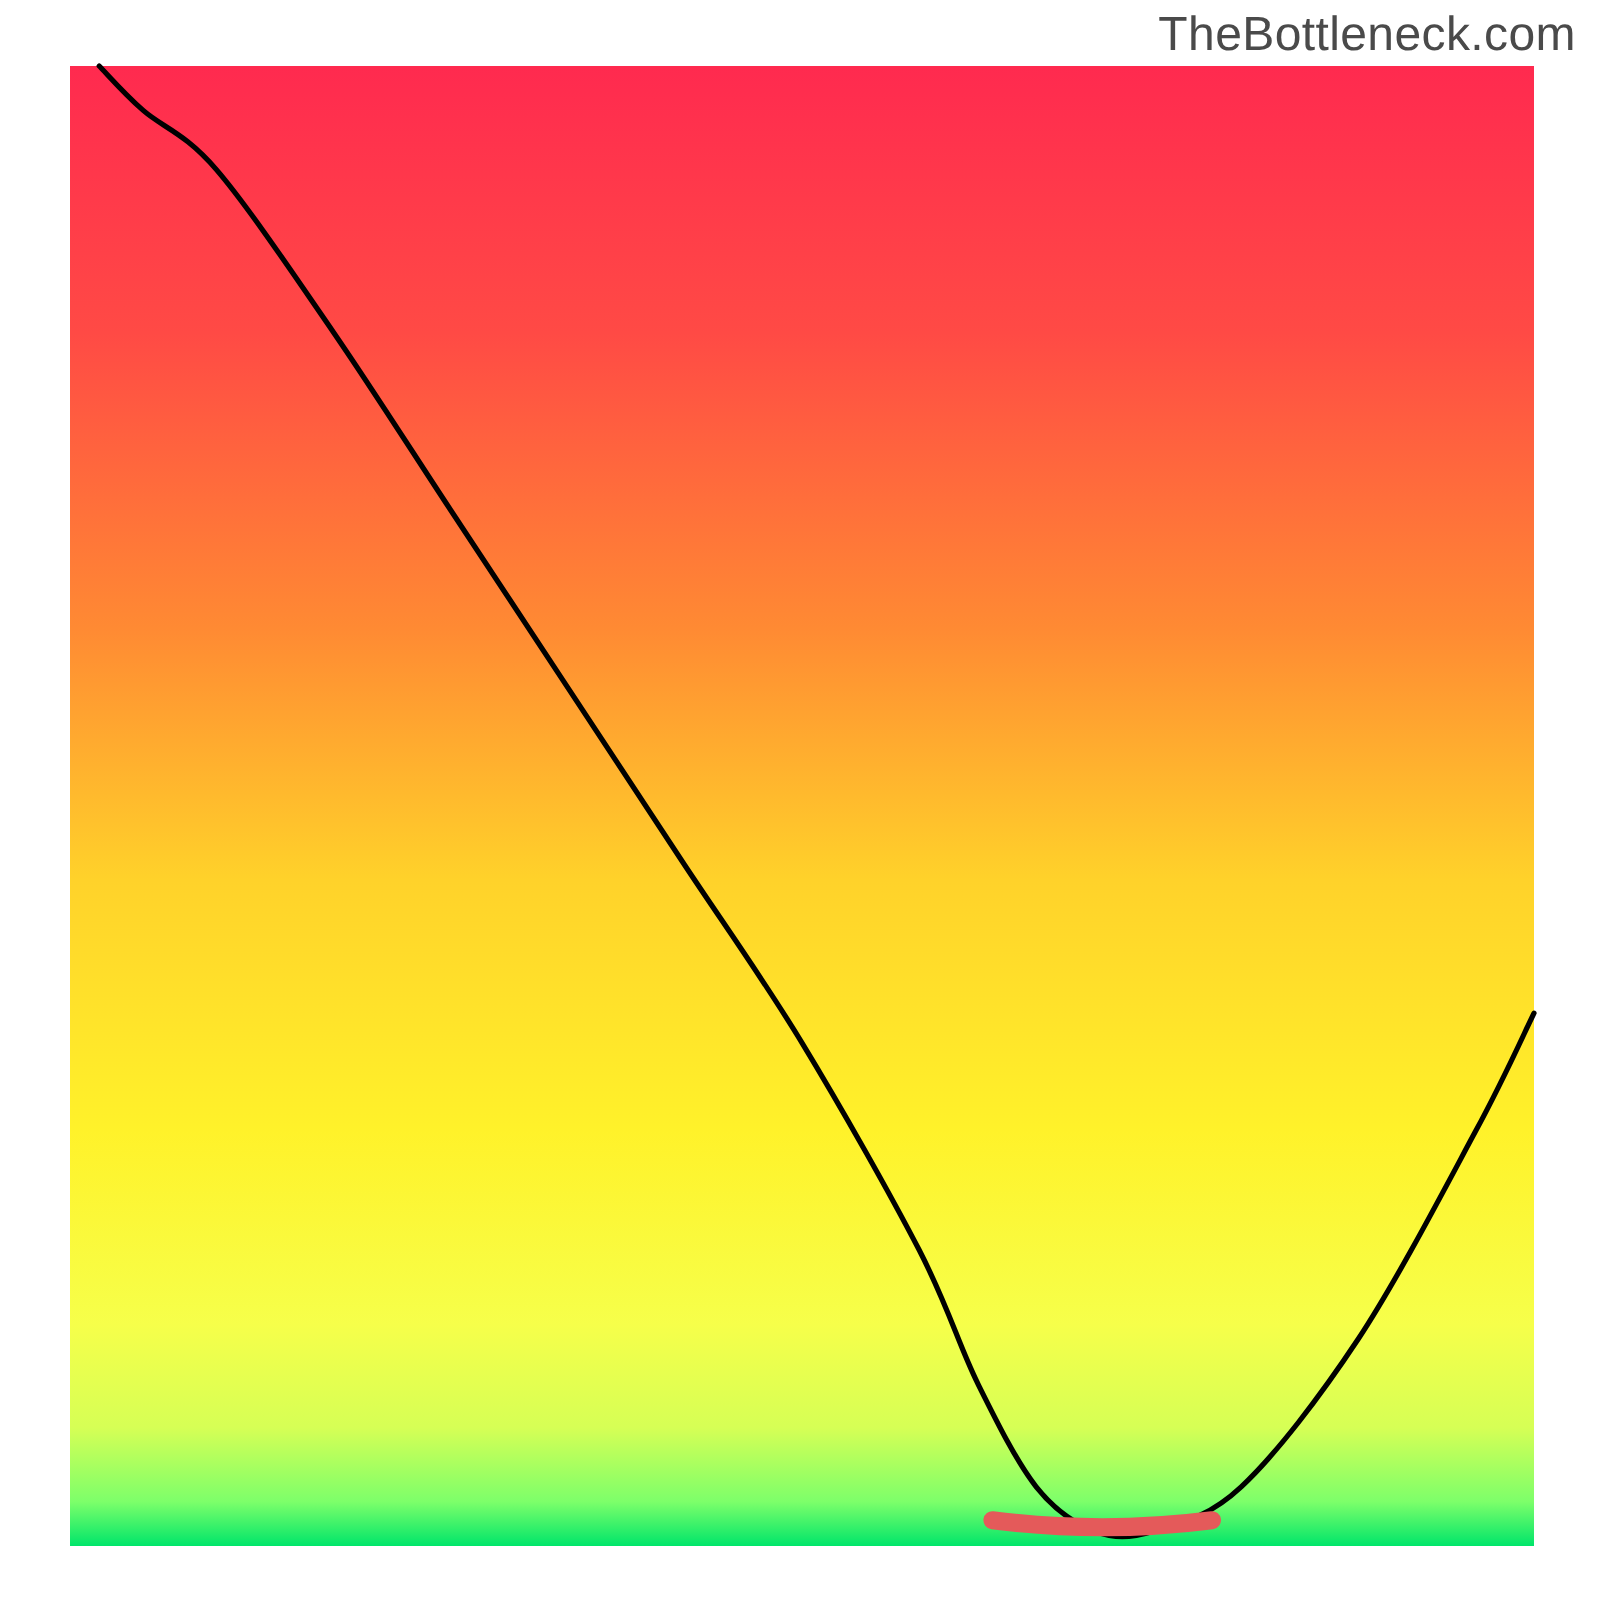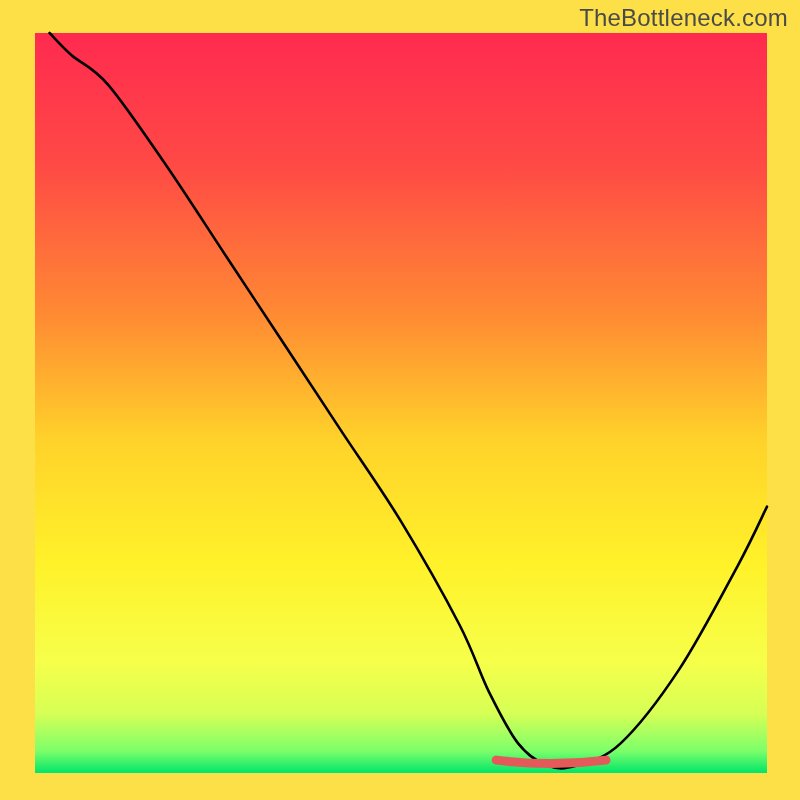--- a/index.html
+++ b/index.html
@@ -8,21 +8,21 @@
     width: 800px;
     height: 800px;
     background: #000;
     overflow: hidden;
     font-family: Arial, Helvetica, sans-serif;
   }
   .frame {
     position: relative;
     width: 800px;
     height: 800px;
-    background: #fde047;
+    background: #ffffff;
   }
   .watermark {
     position: absolute;
     top: 4px;
     right: 12px;
     color: #4a4a4a;
     font-size: 24px;
     font-weight: 500;
     letter-spacing: 0.2px;
     z-index: 20;

